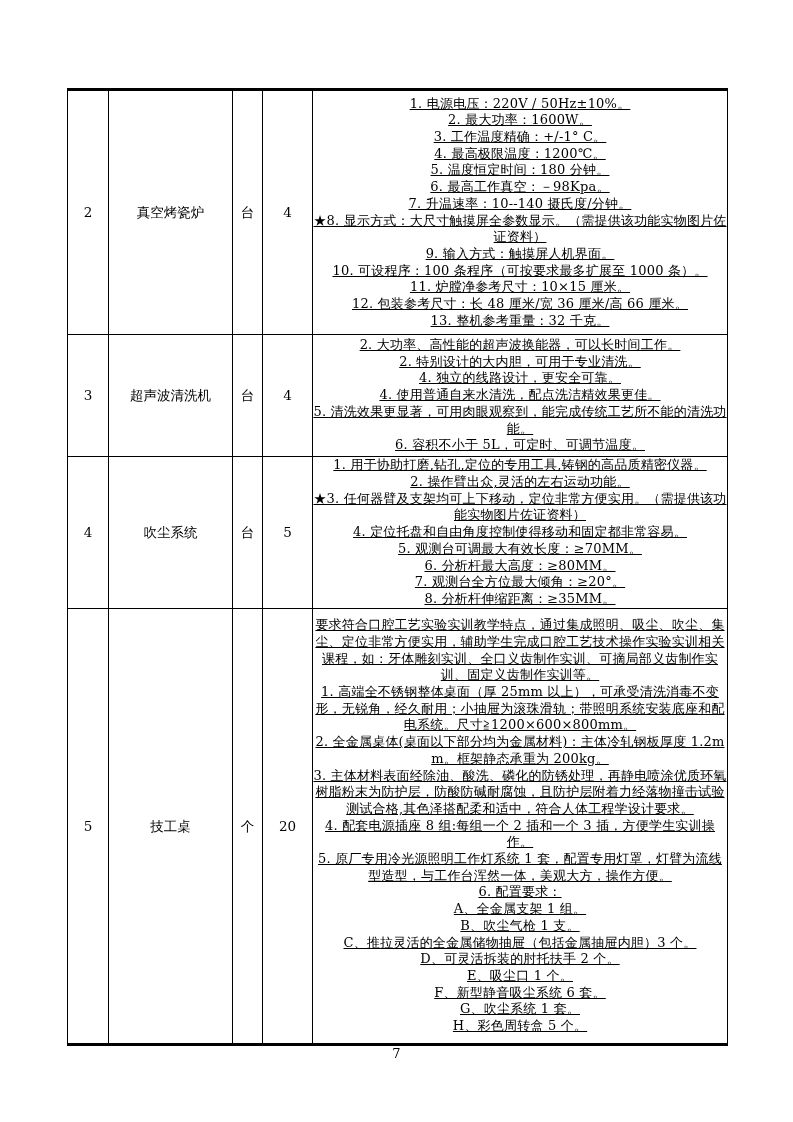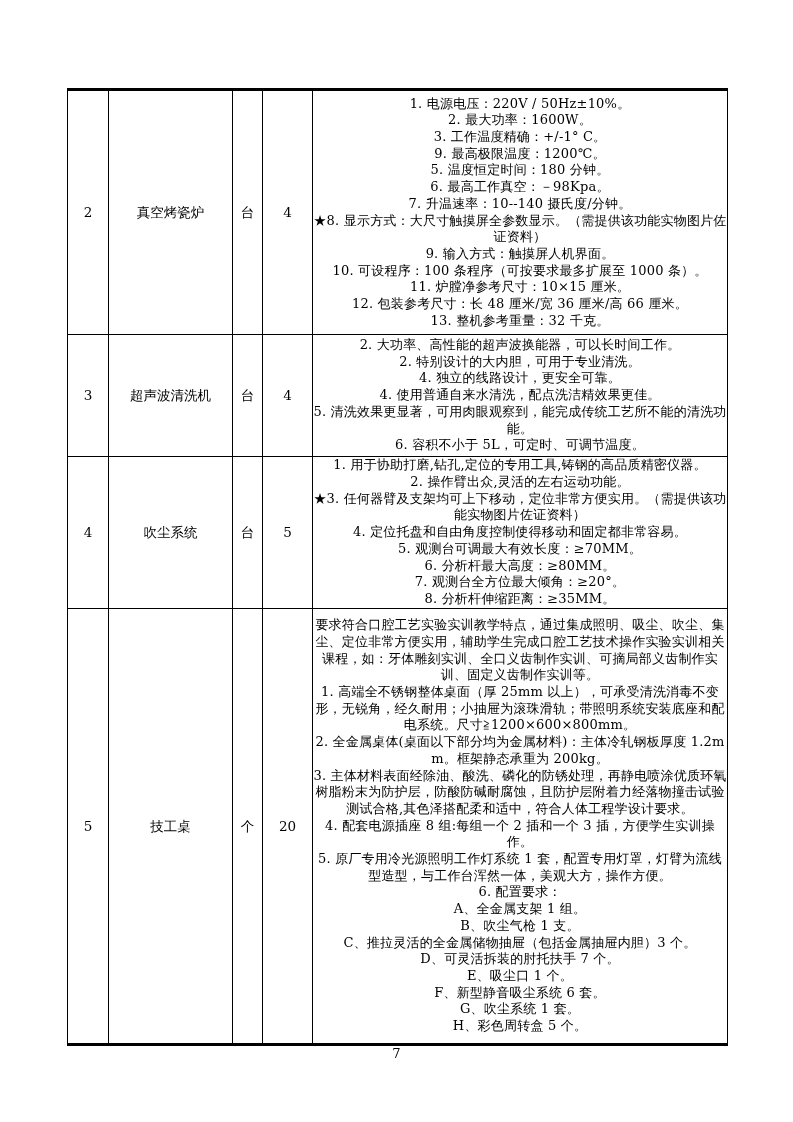--- a/index.html
+++ b/index.html
@@ -45,20 +45,21 @@
   col.c-qty  { width: 50px; }
   col.c-spec { width: 415px; }
   tr.r0 { height: 245px; }
   tr.r1 { height: 122px; }
   tr.r2 { height: 152px; }
   tr.r3 { height: 436px; }
   td.spec-cell {
     text-align: left;
     vertical-align: top;
     padding: 2px 4px 0 6px;
+    text-decoration: underline;
   }
   .spec-line {
     font-size: 13px;
     line-height: 16.7px;
     letter-spacing: 0.2px;
     word-break: break-all;
   }
   .page-number {
     position: absolute;
     left: 0;
@@ -84,21 +85,21 @@
     <tbody>
       <tr class="r0">
         <td>2</td>
         <td>真空烤瓷炉</td>
         <td>台</td>
         <td>4</td>
         <td class="spec-cell">
             <div class="spec-line">1. 电源电压：220V / 50Hz±10%。</div>
             <div class="spec-line">2. 最大功率：1600W。</div>
             <div class="spec-line">3. 工作温度精确：+/-1° C。</div>
-            <div class="spec-line">9. 最高极限温度：1200℃。</div>
+            <div class="spec-line">4. 最高极限温度：1200℃。</div>
             <div class="spec-line">5. 温度恒定时间：180 分钟。</div>
             <div class="spec-line">6. 最高工作真空：－98Kpa。</div>
             <div class="spec-line">7. 升温速率：10--140 摄氏度/分钟。</div>
             <div class="spec-line">★8. 显示方式：大尺寸触摸屏全参数显示。（需提供该功能实物图片佐证资料）</div>
             <div class="spec-line">9. 输入方式：触摸屏人机界面。</div>
             <div class="spec-line">10. 可设程序：100 条程序（可按要求最多扩展至 1000 条）。</div>
             <div class="spec-line">11. 炉膛净参考尺寸：10×15 厘米。</div>
             <div class="spec-line">12. 包装参考尺寸：长 48 厘米/宽 36 厘米/高 66 厘米。</div>
             <div class="spec-line">13. 整机参考重量：32 千克。</div>
           </td>
@@ -142,21 +143,21 @@
             <div class="spec-line">要求符合口腔工艺实验实训教学特点，通过集成照明、吸尘、吹尘、集尘、定位非常方便实用，辅助学生完成口腔工艺技术操作实验实训相关课程，如：牙体雕刻实训、全口义齿制作实训、可摘局部义齿制作实训、固定义齿制作实训等。</div>
             <div class="spec-line">1. 高端全不锈钢整体桌面（厚 25mm 以上），可承受清洗消毒不变形，无锐角，经久耐用；小抽屉为滚珠滑轨；带照明系统安装底座和配电系统。尺寸≧1200×600×800mm。</div>
             <div class="spec-line">2. 全金属桌体(桌面以下部分均为金属材料)：主体冷轧钢板厚度 1.2mm。框架静态承重为 200kg。</div>
             <div class="spec-line">3. 主体材料表面经除油、酸洗、磷化的防锈处理，再静电喷涂优质环氧树脂粉末为防护层，防酸防碱耐腐蚀，且防护层附着力经落物撞击试验测试合格,其色泽搭配柔和适中，符合人体工程学设计要求。</div>
             <div class="spec-line">4. 配套电源插座 8 组:每组一个 2 插和一个 3 插，方便学生实训操作。</div>
             <div class="spec-line">5. 原厂专用冷光源照明工作灯系统 1 套，配置专用灯罩，灯臂为流线型造型，与工作台浑然一体，美观大方，操作方便。</div>
             <div class="spec-line">6. 配置要求：</div>
             <div class="spec-line">A、全金属支架 1 组。</div>
             <div class="spec-line">B、吹尘气枪 1 支。</div>
             <div class="spec-line">C、推拉灵活的全金属储物抽屉（包括金属抽屉内胆）3 个。</div>
-            <div class="spec-line">D、可灵活拆装的肘托扶手 7 个。</div>
+            <div class="spec-line">D、可灵活拆装的肘托扶手 2 个。</div>
             <div class="spec-line">E、吸尘口 1 个。</div>
             <div class="spec-line">F、新型静音吸尘系统 6 套。</div>
             <div class="spec-line">G、吹尘系统 1 套。</div>
             <div class="spec-line">H、彩色周转盒 5 个。</div>
           </td>
       </tr>
     </tbody>
   </table>
 
   <div class="page-number">7</div>

